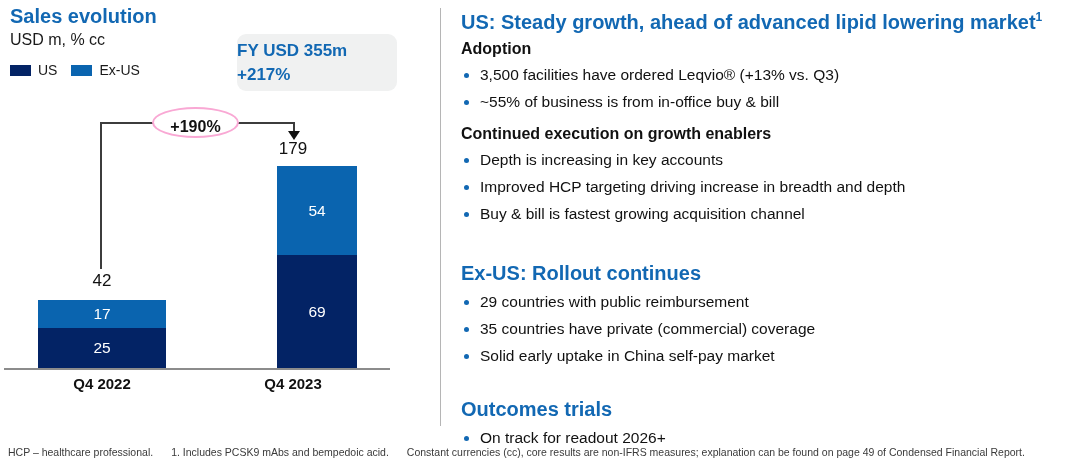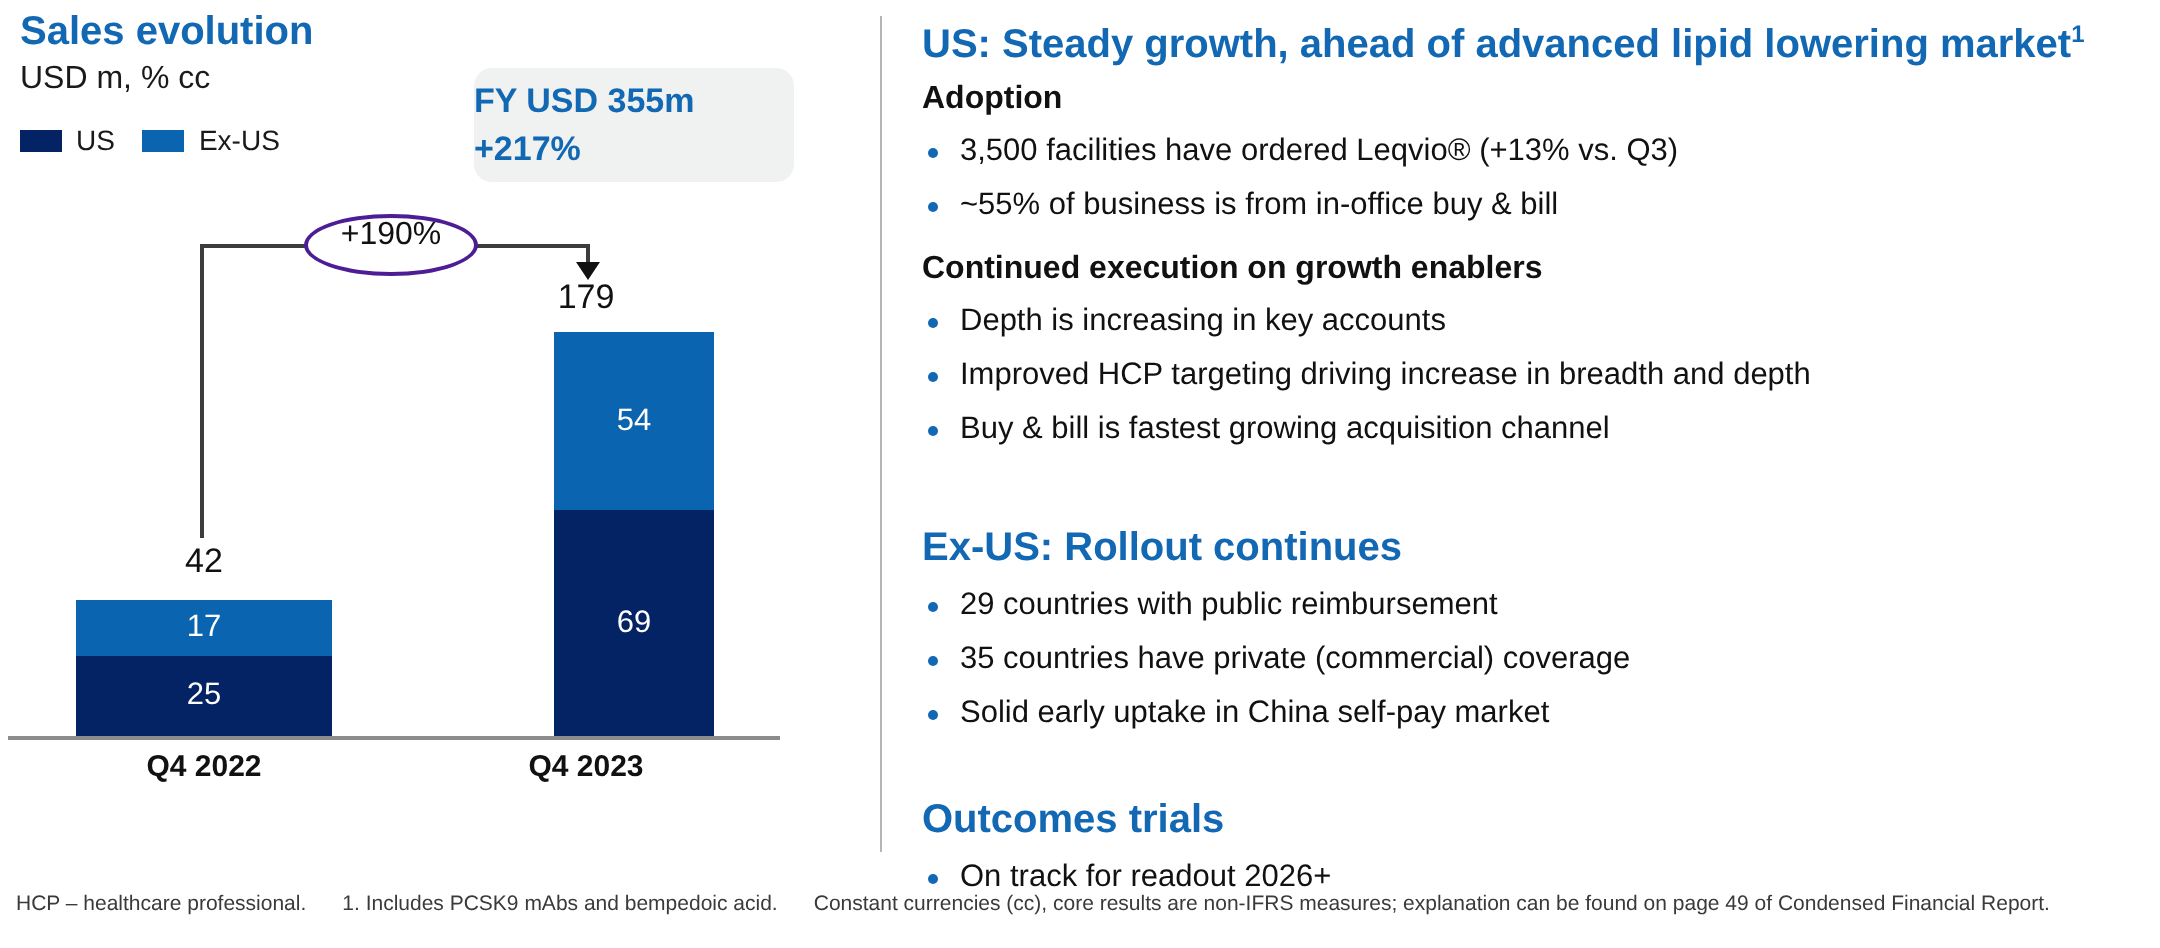--- a/index.html
+++ b/index.html
@@ -47,23 +47,23 @@
   .ann-vline { left: 100px; top: 122px; width: 2px; height: 147px; }
   .ann-hline { left: 100px; top: 122px; width: 195px; height: 2px; }
   .ann-stem  { left: 293px; top: 122px; width: 2px; height: 11px; }
   .ann-arrowhead {
     position: absolute; left: 288px; top: 131px; width: 0; height: 0;
     border-left: 6px solid transparent; border-right: 6px solid transparent;
     border-top: 9px solid #111111;
   }
   .ann-ellipse {
     position: absolute; left: 152px; top: 107px; width: 87px; height: 31px;
-    background: #ffffff; border: 2px solid #4c1d95; border-radius: 50%;
-    display: flex; align-items: flex-start; justify-content: center;
-    font-size: 16px; font-weight: normal; color: #111111;
+    background: #ffffff; border: 2px solid #f9a8d4; border-radius: 50%;
+    display: flex; align-items: flex-end; justify-content: center;
+    font-size: 16px; font-weight: bold; color: #111111;
   }
 
   .total-label {
     position: absolute; width: 128px; text-align: center;
     font-size: 17px; color: #111111;
   }
   .total-0 { left: 38px; top: 271px; }
   .total-1 { left: 229px; top: 139px; }
 
   .bar {

